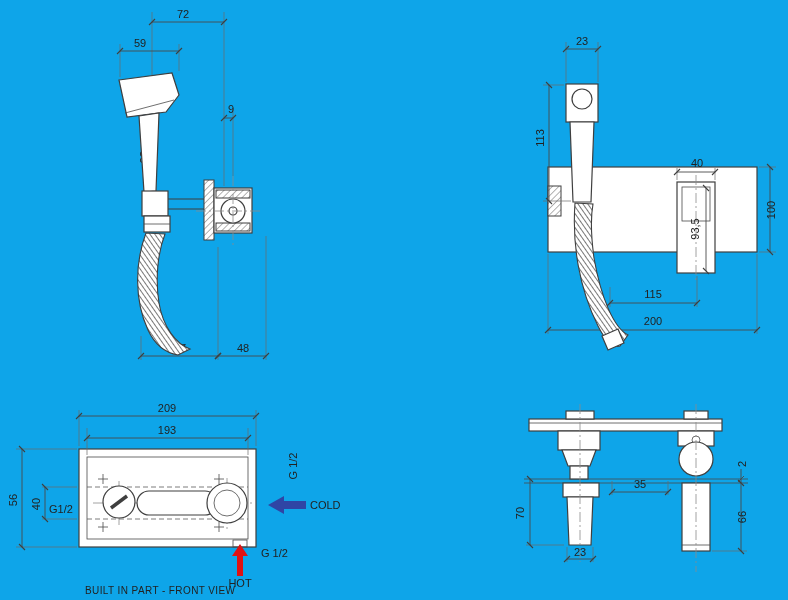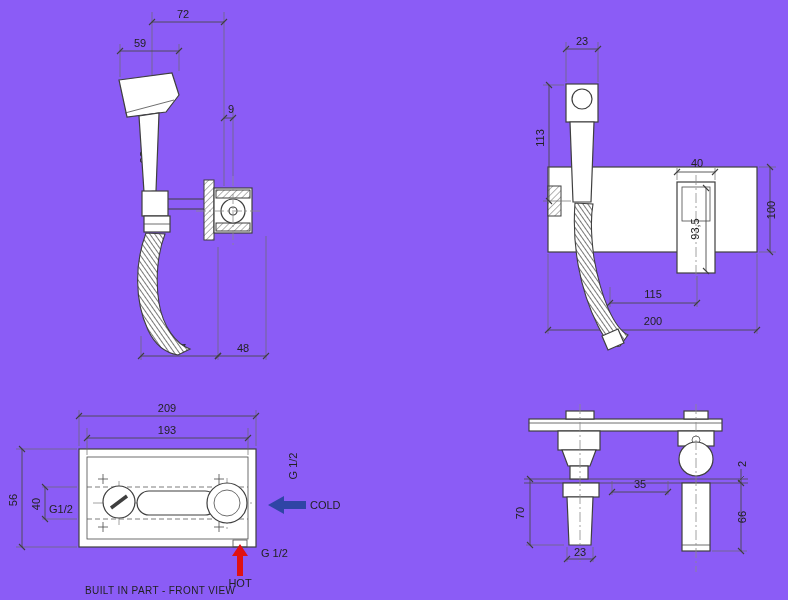--- a/index.html
+++ b/index.html
@@ -1,16 +1,16 @@
 <!DOCTYPE html>
 <html><head>
 <meta charset="utf-8">
 <style>
   html,body { margin:0; padding:0; background:#ffffff; }
-  .canvas { position:relative; width:788px; height:600px; background:#8b5cf6; overflow:hidden;
+  .canvas { position:relative; width:788px; height:600px; background:#0ea5e9; overflow:hidden;
             font-family:"Liberation Sans", sans-serif; }
   svg text { font-family:"Liberation Sans", sans-serif; }
   .ln      { fill:none; stroke:#3f3f3f; stroke-width:1.2; }
   .thin    { fill:none; stroke:#4a4a4a; stroke-width:0.8; }
   .fillw   { fill:#ffffff; stroke:#3f3f3f; stroke-width:1.2; }
   .hatchf  { fill:url(#hatch); stroke:#3f3f3f; stroke-width:1; }
   .coilf   { fill:url(#coil); stroke:#3f3f3f; stroke-width:1.1; }
   .dimline { fill:none; stroke:#4a4a4a; stroke-width:0.9; }
   .ext     { fill:none; stroke:#6a6a6a; stroke-width:0.7; }
   .center  { fill:none; stroke:#8a8a8a; stroke-width:0.8; stroke-dasharray:10 3 2 3; }

